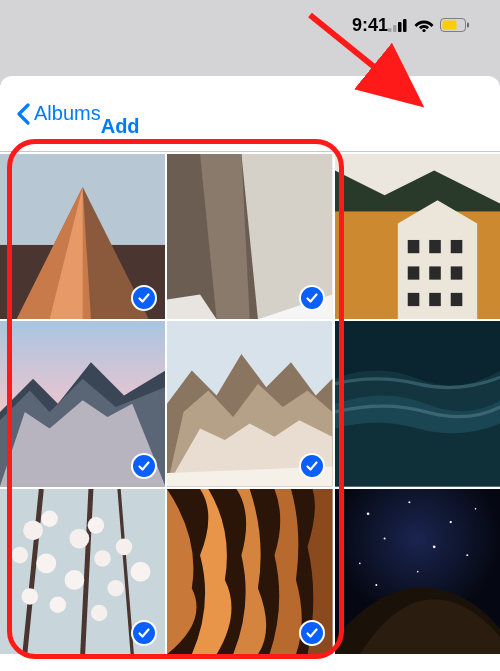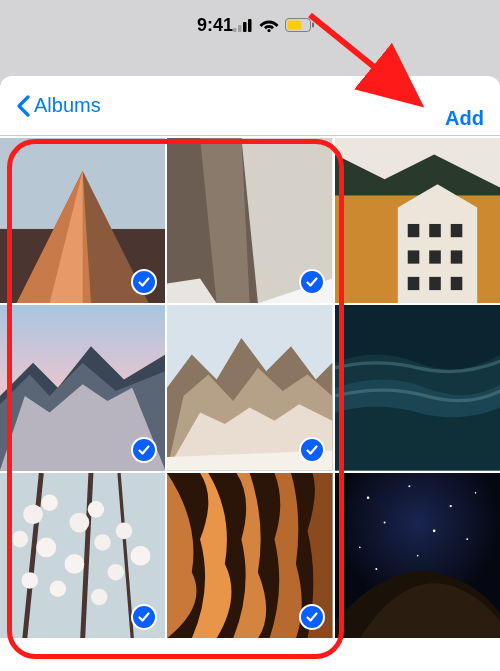--- a/index.html
+++ b/index.html
@@ -13,21 +13,21 @@
       height: 671px;
       font-family: -apple-system, 'Helvetica Neue', Helvetica, Arial, sans-serif;
       background: #d4d4d6;
       position: relative;
       overflow: hidden;
     }
     
     .status-bar {
       height: 50px;
       display: flex;
-      justify-content: center;
+      justify-content: flex-end;
       align-items: center;
       padding: 0 30px 0 42px;
       background: #d4d4d6;
     }
     
     .status-time {
       font-size: 18px;
       font-weight: 600;
       color: #000;
     }
@@ -44,24 +44,23 @@
       left: 0;
       right: 0;
       bottom: 0;
       background: #fff;
       border-top-left-radius: 12px;
       border-top-right-radius: 12px;
       overflow: hidden;
     }
     
     .nav-header {
-      height: 60px;
-      display: flex;
-      align-items: center;
-      justify-content: space-between;
+      height: 76px;
+      display: flex;
+      align-items: center;
       padding: 8px 16px;
       border-bottom: 0.5px solid #c8c7cc;
       position: relative;
     }
     
     .nav-back {
       display: flex;
       align-items: center;
       color: #007aff;
       font-size: 20px;

